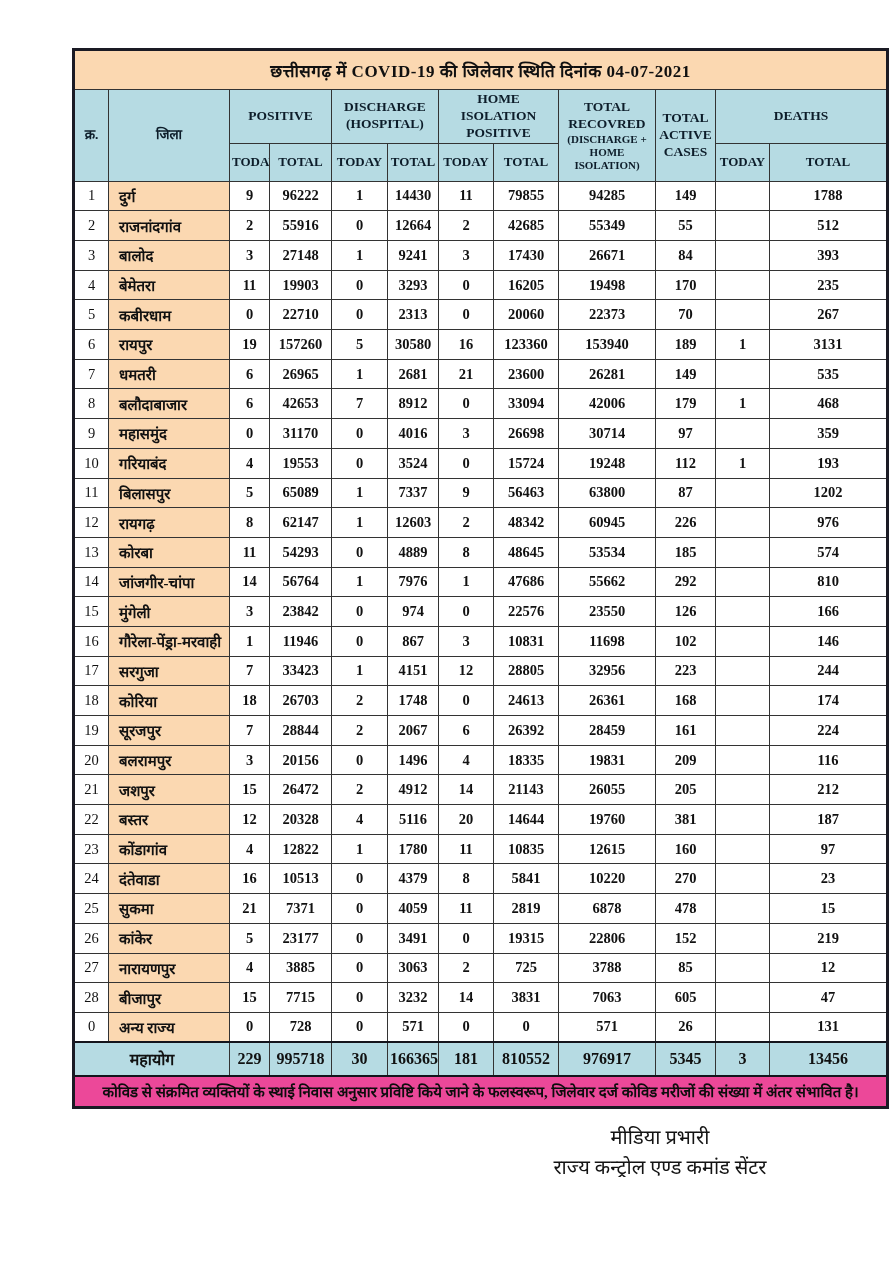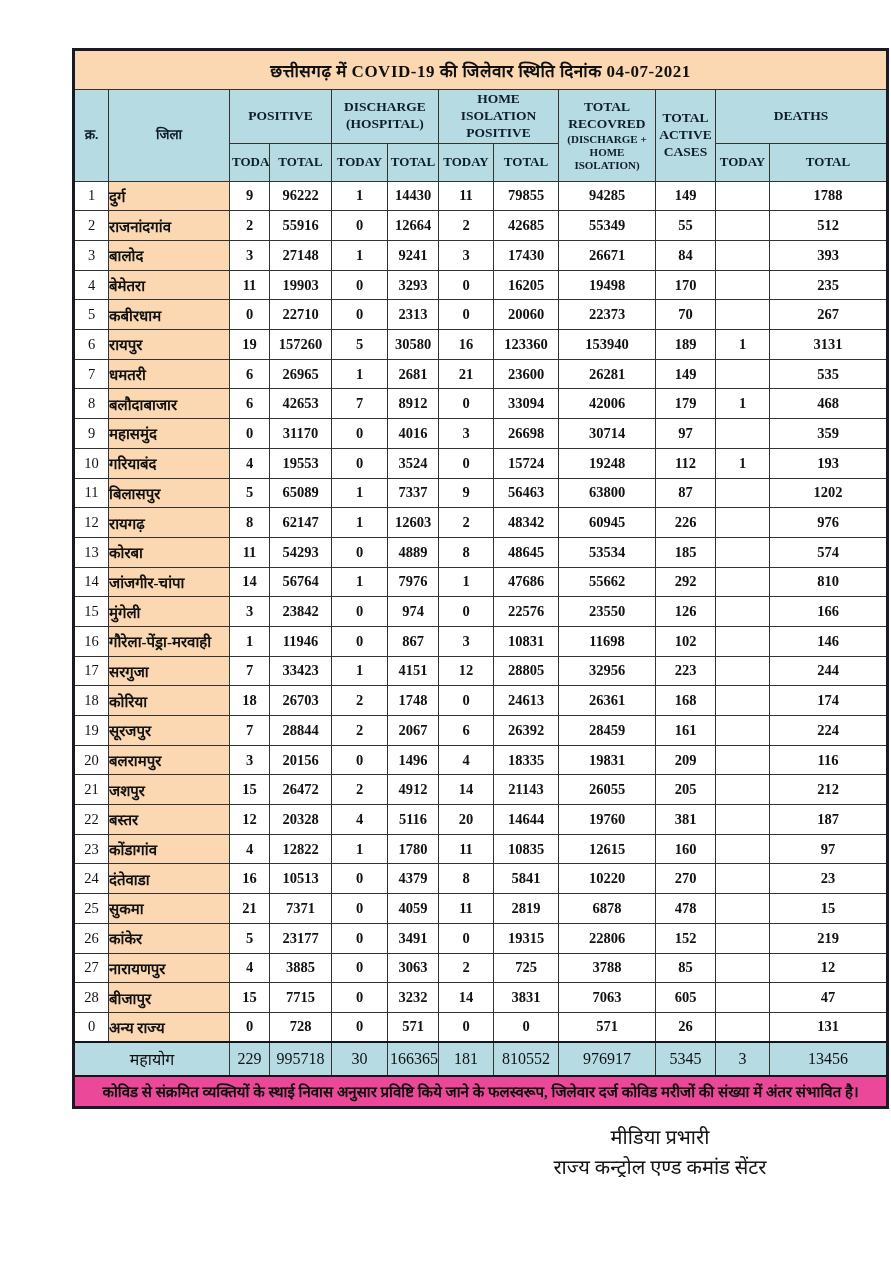--- a/index.html
+++ b/index.html
@@ -41,28 +41,28 @@
     color:#0d1d2a;
     line-height:1.25;
   }
   tr.head-top th.hd { height:52px; }
   tr.head-sub th.hd { height:38px; font-size:13px; }
   .hd .sub { font-size:11px; font-weight:bold; line-height:1.15; }
   tbody td { height:29.7px; font-size:14.5px; font-weight:bold; }
   tbody td.sn { font-weight:normal; font-size:14.5px; }
   tbody td.district {
     background:var(--district_bg,#fbd8b1);
-    text-align:left; padding-left:0;
+    text-align:left; padding-left:10px;
     font-size:15px;
     font-family:Liberation Serif, serif;
   }
   tr.total-row td {
     background:var(--total_bg,#b6dbe3);
     height:34px;
-    font-size:16px; font-weight:normal;
+    font-size:16px; font-weight:bold;
     border-top:2.5px solid #14141c;
     border-bottom:2.5px solid #14141c;
   }
   tr.footnote-row td {
     height:31px;
     font-size:15px; font-weight:bold;
     color:#0d0d0d;
     background:#ec4899;
   }
 

